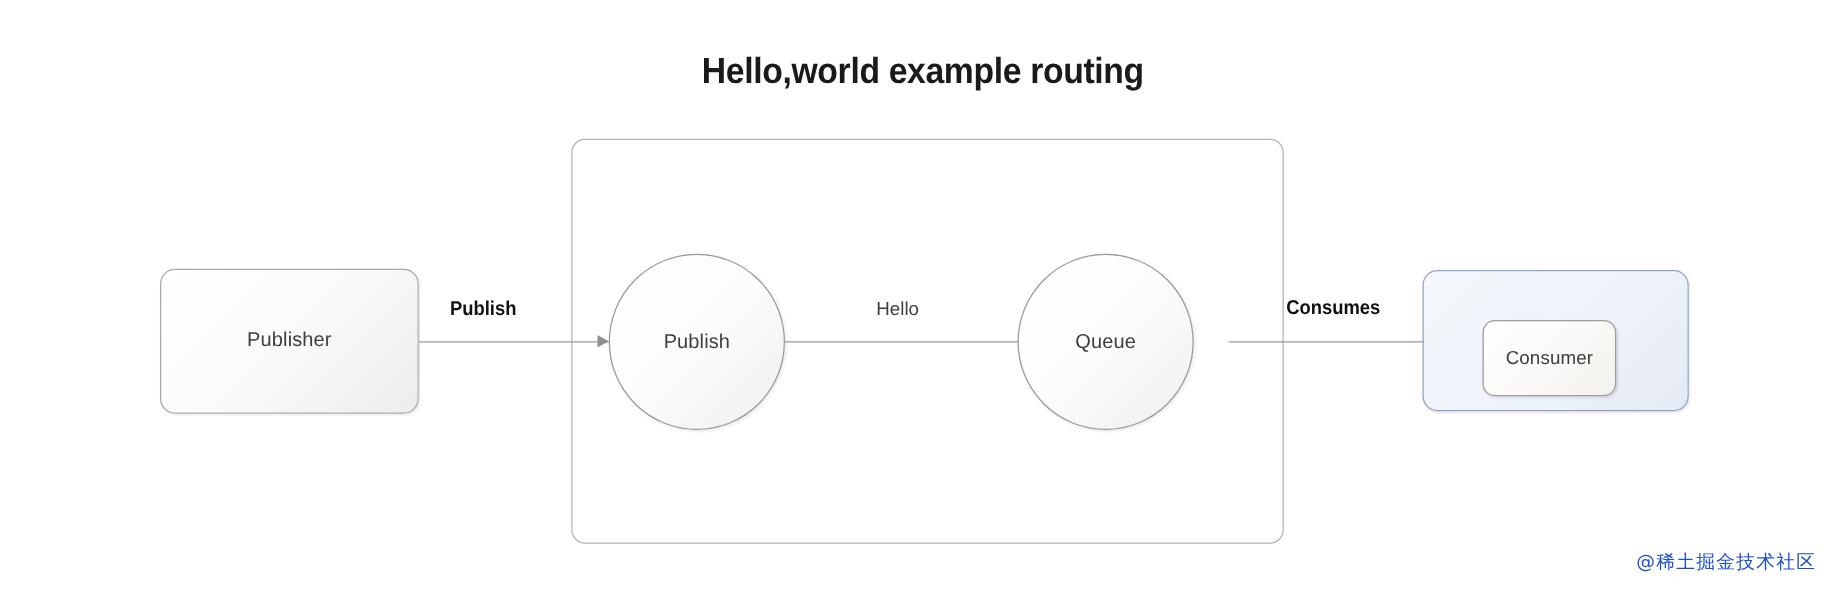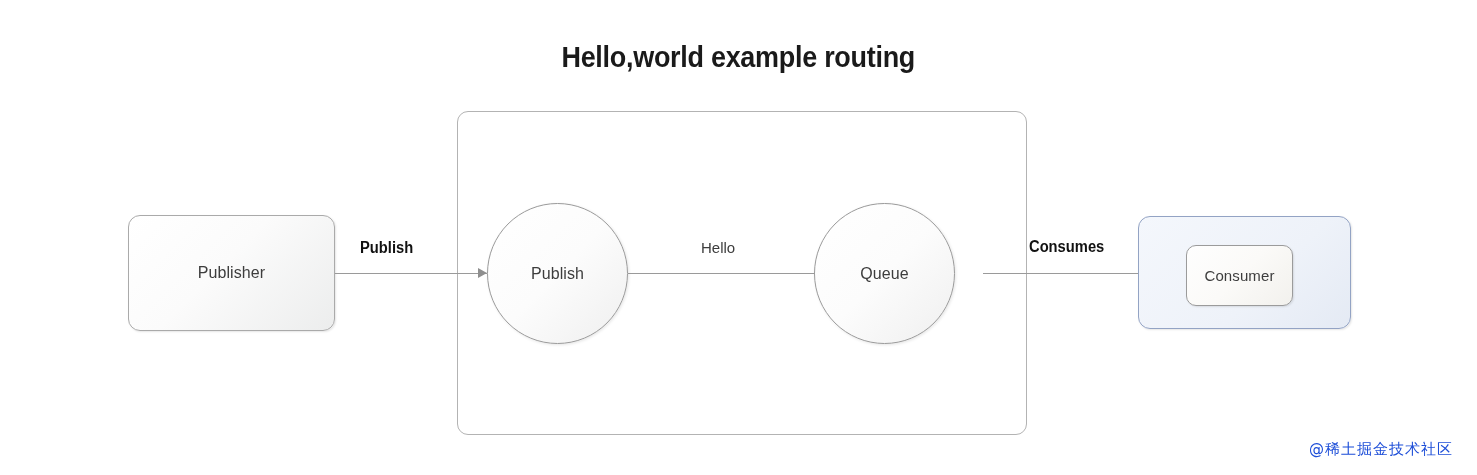--- a/index.html
+++ b/index.html
@@ -103,21 +103,21 @@
     width: 213px;
     height: 113px;
     box-sizing: border-box;
     border: 1px solid #93a3c4;
     border-radius: 12px;
     background: linear-gradient(135deg, #f4f7fc 0%, #eef2f9 60%, #e4eaf4 100%);
     box-shadow: 1px 1px 2px rgba(0,0,0,0.10);
   }
   #consumer-inner {
     left: 1186px;
-    top: 245px;
+    top: 256px;
     width: 107px;
     height: 61px;
     border-radius: 10px;
     border: 1px solid #9b9b9b;
     background: linear-gradient(135deg, #fefefe 0%, #fbfaf8 50%, #f2f1ed 100%);
   }
   #consumer-inner .node-label { font-size: 15px; }
 
   
   .edge-line {

